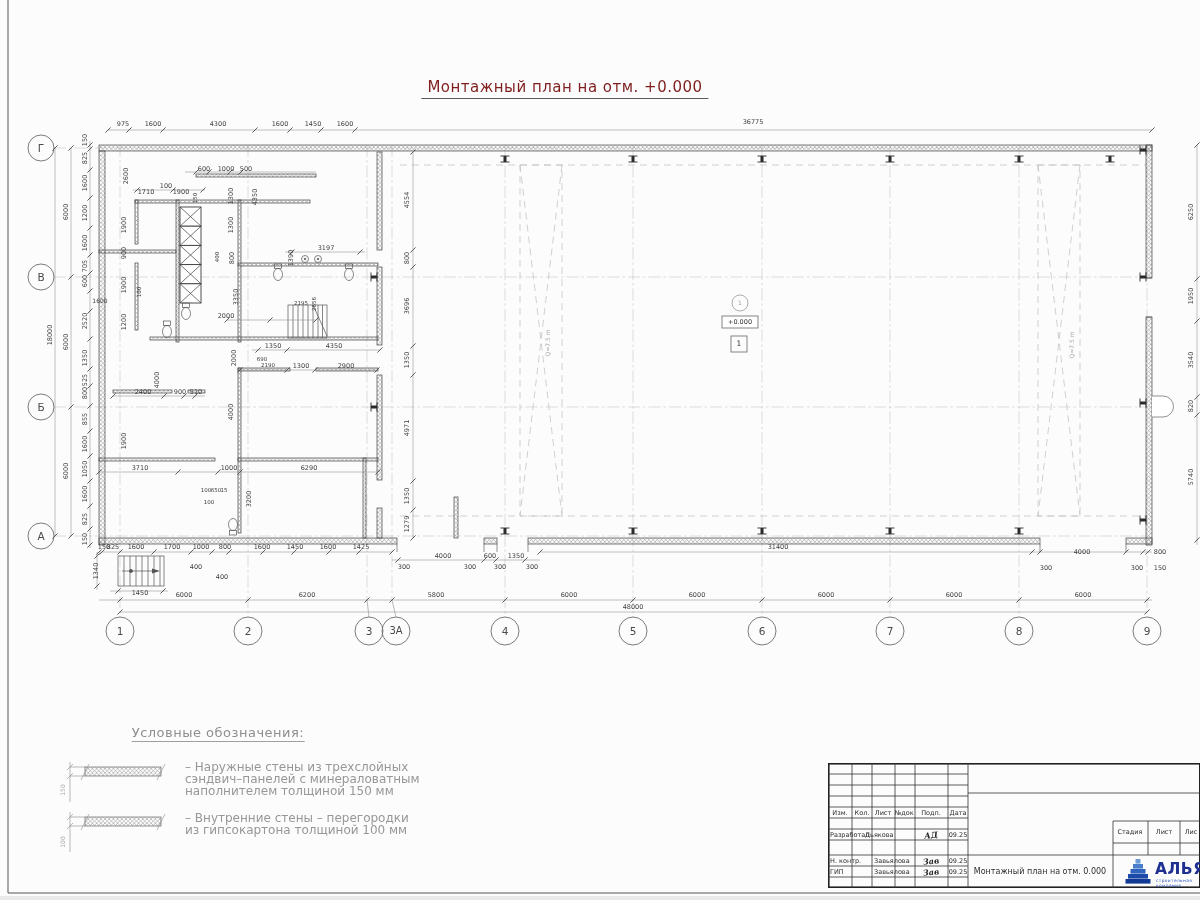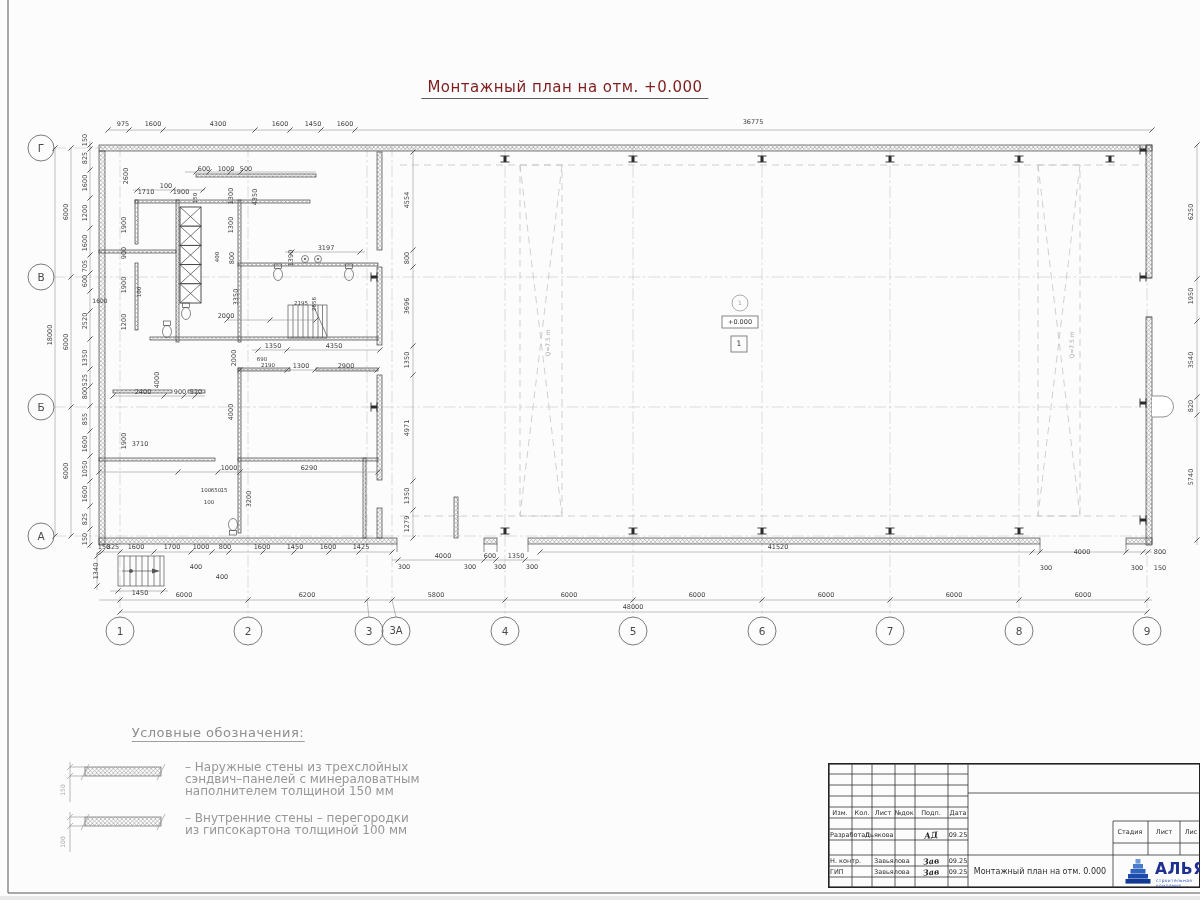--- a/index.html
+++ b/index.html
@@ -422,21 +422,21 @@
       <div class="lbl d" style="left: 295px; top: 547px; transform: translate(-50%, -50%);">1450</div>
       <div class="lbl d" style="left: 328px; top: 547px; transform: translate(-50%, -50%);">1600</div>
       <div class="lbl d" style="left: 361px; top: 547px; transform: translate(-50%, -50%);">1425</div>
       <div class="lbl d" style="left: 443px; top: 556px; transform: translate(-50%, -50%);">4000</div>
       <div class="lbl d" style="left: 490px; top: 556px; transform: translate(-50%, -50%);">600</div>
       <div class="lbl d" style="left: 516px; top: 556px; transform: translate(-50%, -50%);">1350</div>
       <div class="lbl d" style="left: 404px; top: 567px; transform: translate(-50%, -50%);">300</div>
       <div class="lbl d" style="left: 470px; top: 567px; transform: translate(-50%, -50%);">300</div>
       <div class="lbl d" style="left: 500px; top: 567px; transform: translate(-50%, -50%);">300</div>
       <div class="lbl d" style="left: 532px; top: 567px; transform: translate(-50%, -50%);">300</div>
-      <div class="lbl d" style="left: 778px; top: 547px; transform: translate(-50%, -50%);">41520</div>
+      <div class="lbl d" style="left: 778px; top: 547px; transform: translate(-50%, -50%);">31400</div>
       <div class="lbl d" style="left: 1082px; top: 552px; transform: translate(-50%, -50%);">4000</div>
       <div class="lbl d" style="left: 1046px; top: 568px; transform: translate(-50%, -50%);">300</div>
       <div class="lbl d" style="left: 1137px; top: 568px; transform: translate(-50%, -50%);">300</div>
       <div class="lbl d" style="left: 1160px; top: 552px; transform: translate(-50%, -50%);">800</div>
       <div class="lbl d" style="left: 1160px; top: 568px; transform: translate(-50%, -50%);">150</div>
       <div class="lbl d" style="left: 184px; top: 595px; transform: translate(-50%, -50%);">6000</div>
       <div class="lbl d" style="left: 307px; top: 595px; transform: translate(-50%, -50%);">6200</div>
       <div class="lbl d" style="left: 436px; top: 595px; transform: translate(-50%, -50%);">5800</div>
       <div class="lbl d" style="left: 569px; top: 595px; transform: translate(-50%, -50%);">6000</div>
       <div class="lbl d" style="left: 697px; top: 595px; transform: translate(-50%, -50%);">6000</div>
@@ -475,21 +475,21 @@
       <div class="lbl d" style="left: 262px; top: 360px; font-size: 5.5px; transform: translate(-50%, -50%);">690</div>
       <div class="lbl d" style="left: 268px; top: 366px; font-size: 5.5px; transform: translate(-50%, -50%);">2190</div>
       <div class="lbl d" style="left: 301px; top: 366px; transform: translate(-50%, -50%);">1300</div>
       <div class="lbl d" style="left: 346px; top: 366px; transform: translate(-50%, -50%);">2900</div>
       <div class="lbl d" style="left: 234px; top: 358px; transform: translate(-50%, -50%) rotate(-90deg);">2000</div>
       <div class="lbl d" style="left: 157px; top: 380px; transform: translate(-50%, -50%) rotate(-90deg);">4000</div>
       <div class="lbl d" style="left: 143px; top: 392px; transform: translate(-50%, -50%);">2400</div>
       <div class="lbl d" style="left: 180px; top: 392px; transform: translate(-50%, -50%);">900</div>
       <div class="lbl d" style="left: 196px; top: 392px; transform: translate(-50%, -50%);">510</div>
       <div class="lbl d" style="left: 124px; top: 441px; transform: translate(-50%, -50%) rotate(-90deg);">1900</div>
-      <div class="lbl d" style="left: 140px; top: 444px; transform: translate(-50%, -50%);">3710</div>
+      <div class="lbl d" style="left: 140px; top: 468px; transform: translate(-50%, -50%);">3710</div>
       <div class="lbl d" style="left: 229px; top: 468px; transform: translate(-50%, -50%);">1000</div>
       <div class="lbl d" style="left: 309px; top: 468px; transform: translate(-50%, -50%);">6290</div>
       <div class="lbl d" style="left: 206px; top: 491px; font-size: 5.5px; transform: translate(-50%, -50%);">100</div>
       <div class="lbl d" style="left: 216px; top: 491px; font-size: 5.5px; transform: translate(-50%, -50%);">650</div>
       <div class="lbl d" style="left: 224px; top: 491px; font-size: 5.5px; transform: translate(-50%, -50%);">15</div>
       <div class="lbl d" style="left: 209px; top: 503px; font-size: 5.5px; transform: translate(-50%, -50%);">100</div>
       <div class="lbl d" style="left: 231px; top: 412px; transform: translate(-50%, -50%) rotate(-90deg);">4000</div>
       <div class="lbl d" style="left: 249px; top: 499px; transform: translate(-50%, -50%) rotate(-90deg);">3200</div>
       <div class="lbl a" style="left: 740px; top: 303px; transform: translate(-50%, -50%);">1</div>
       <div class="lbl lv" style="left: 740px; top: 322px; transform: translate(-50%, -50%);">+0.000</div>

